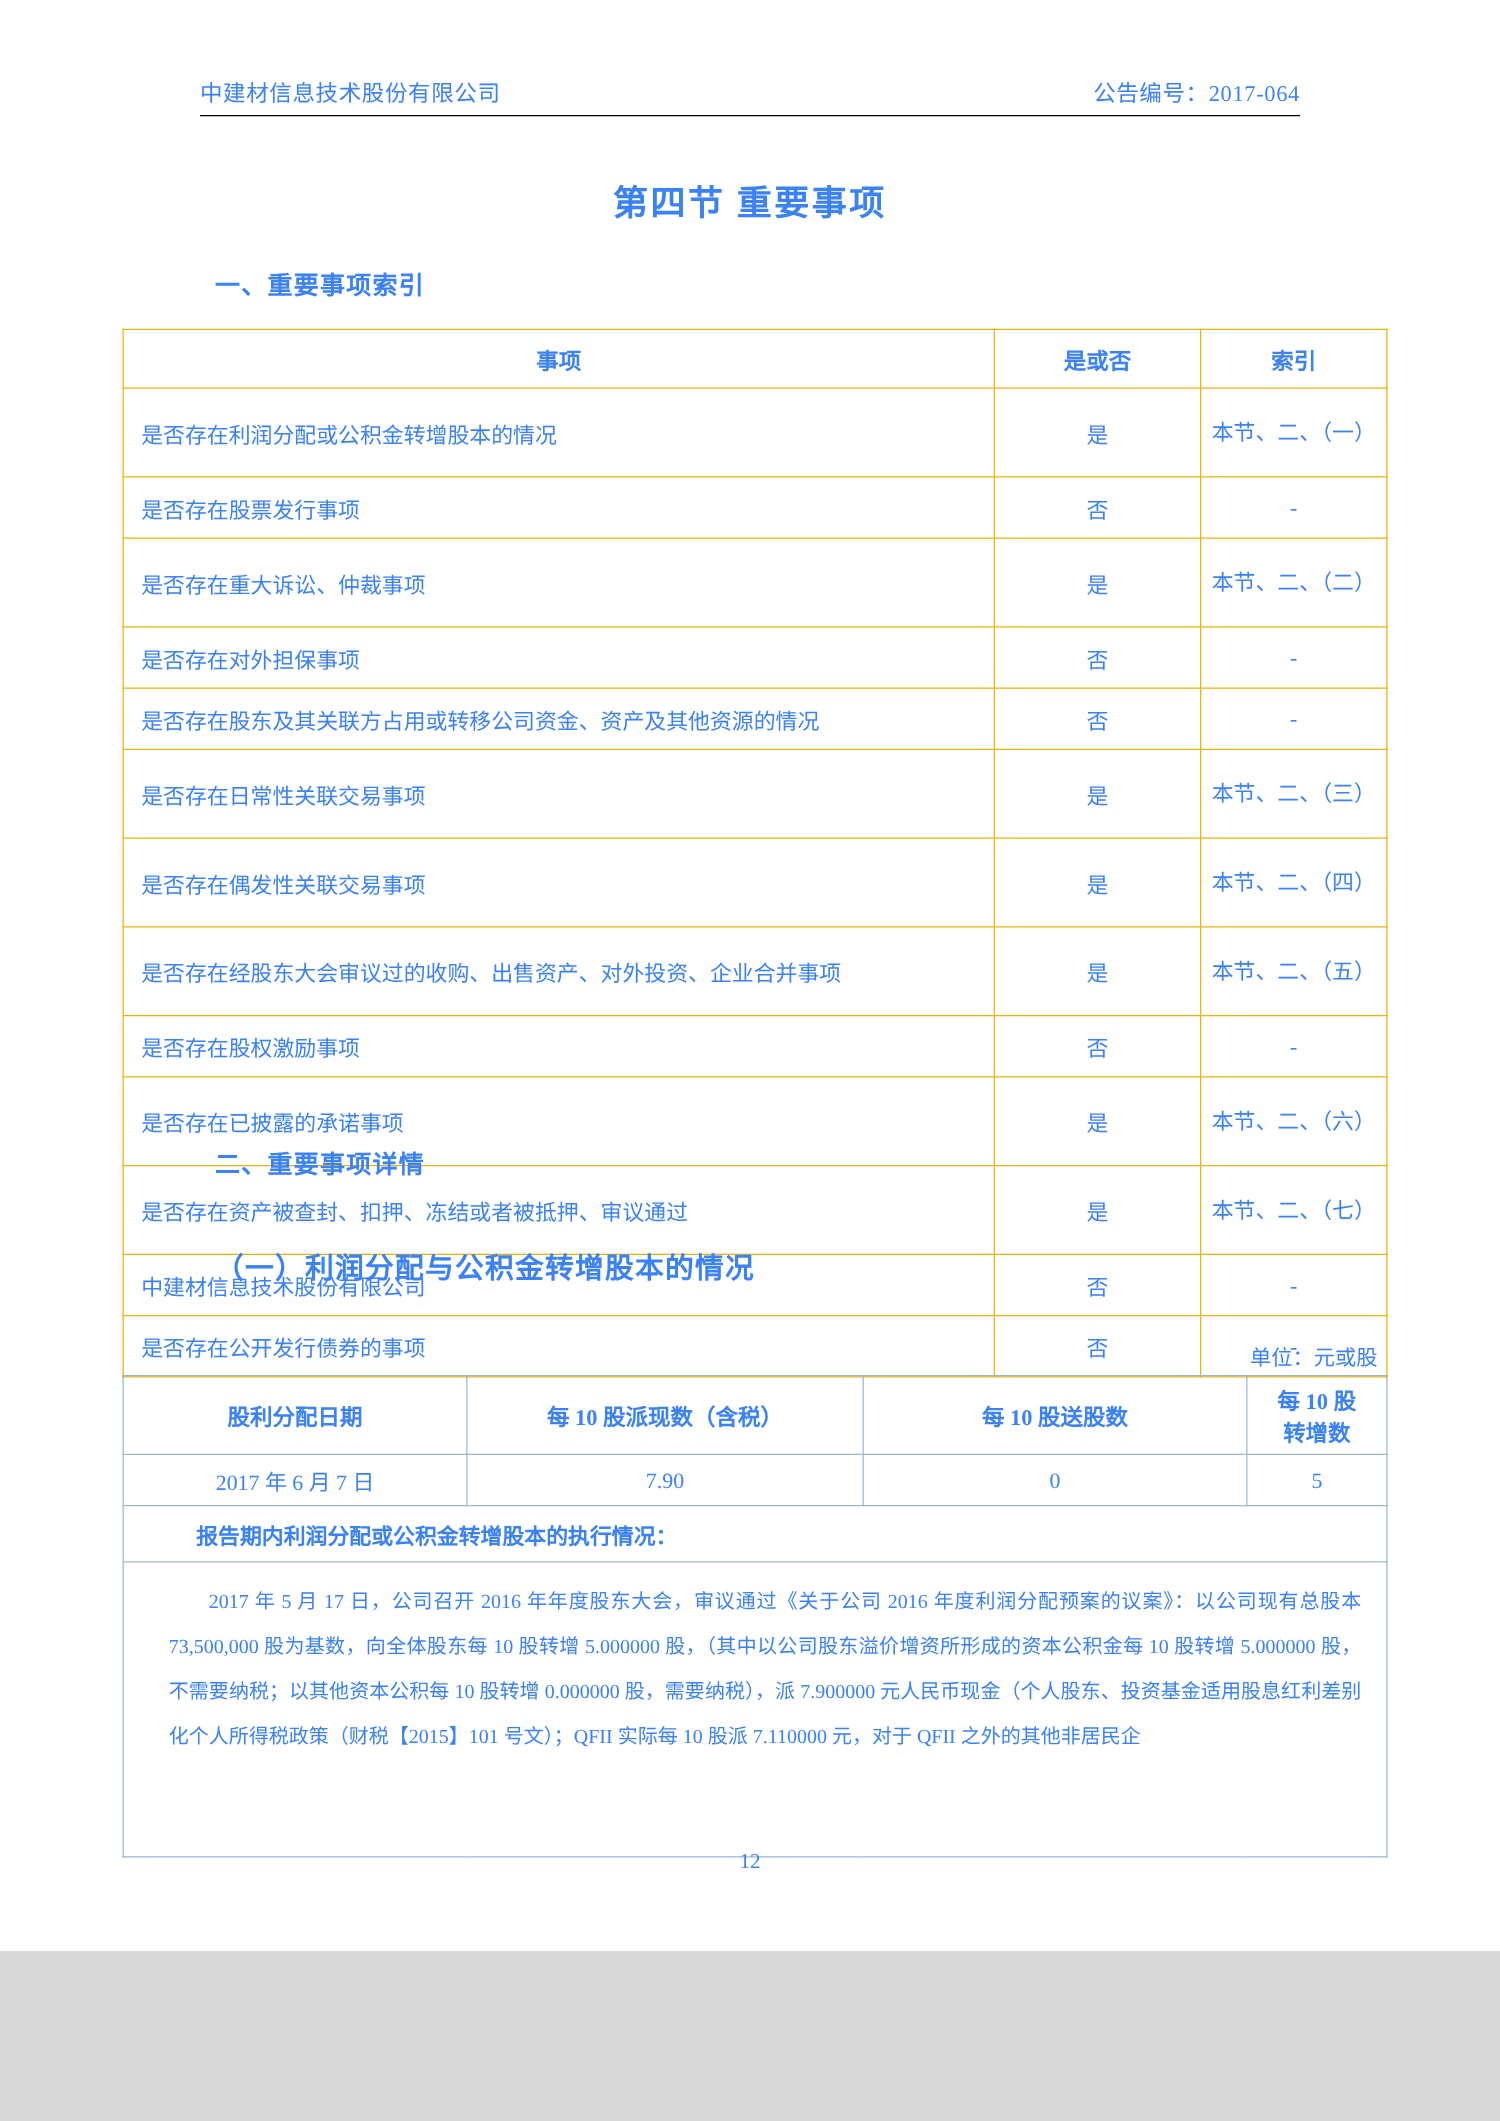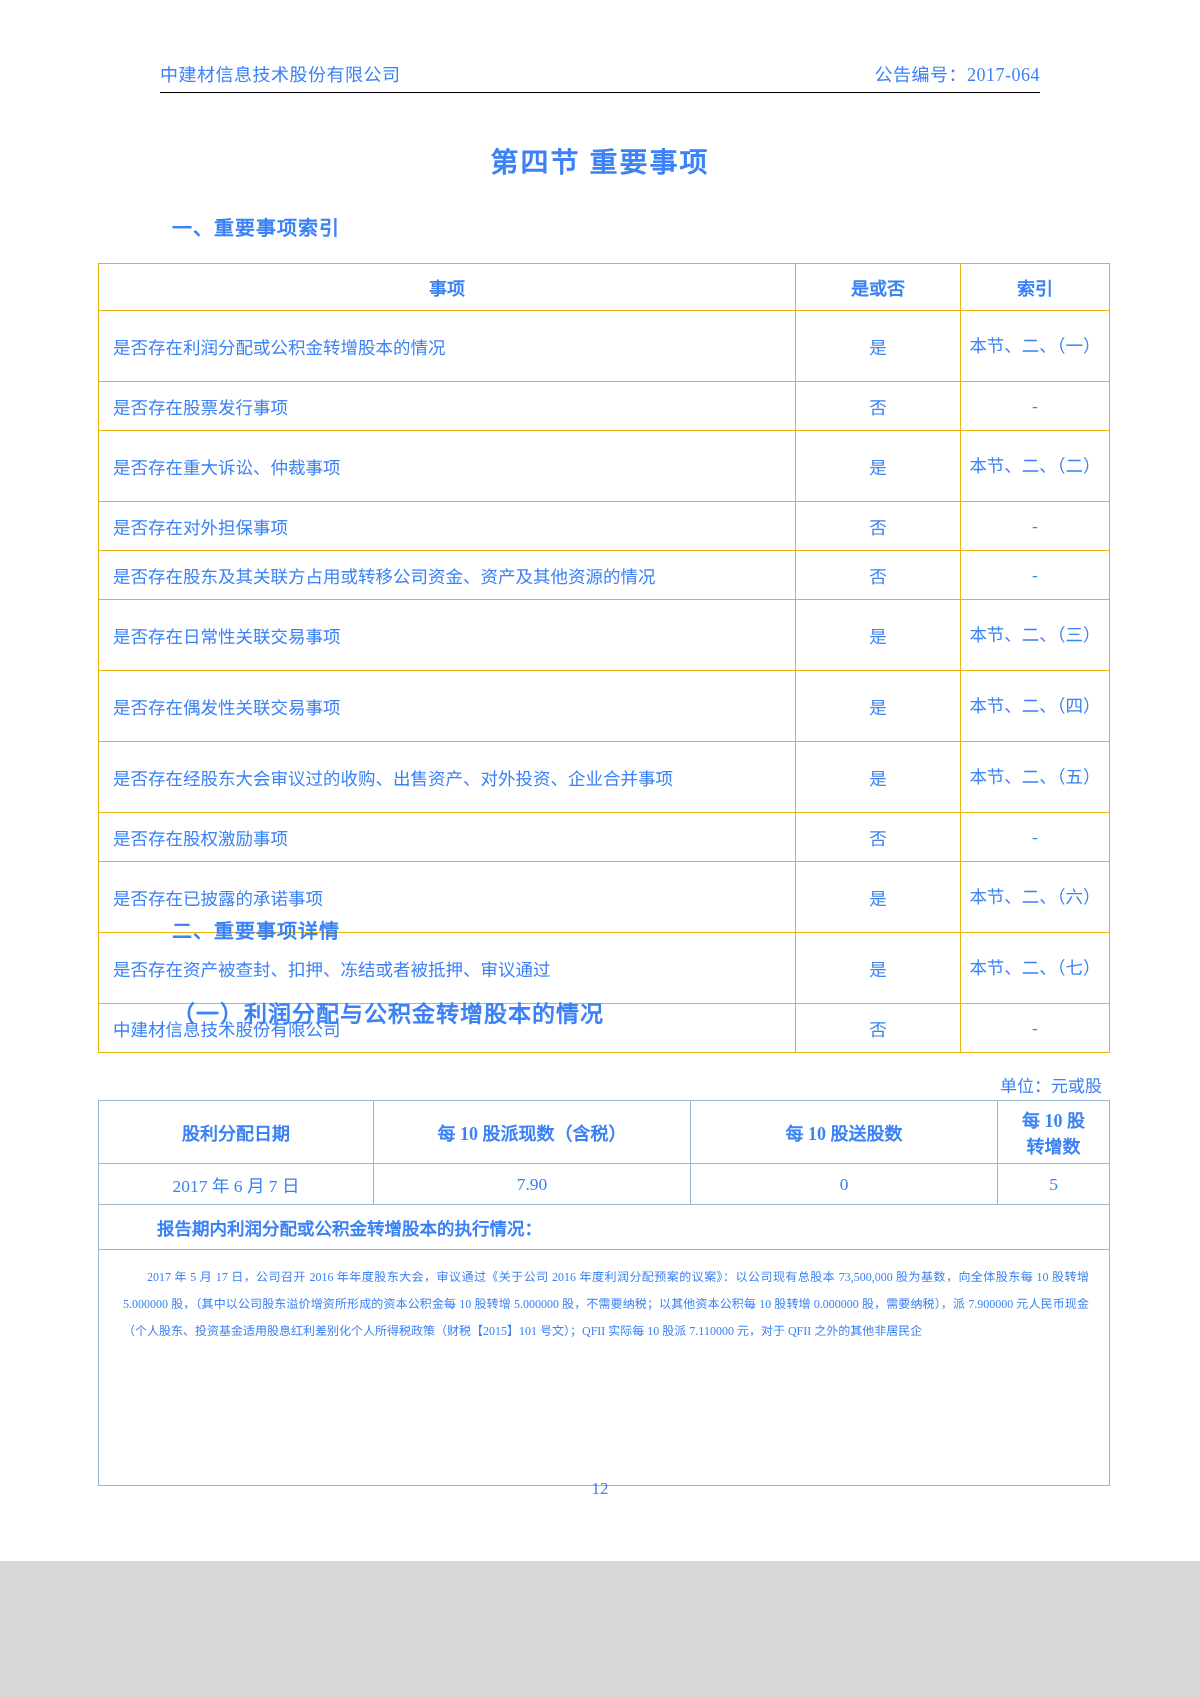--- a/index.html
+++ b/index.html
@@ -145,23 +145,23 @@
   }
   table.dv td.val { height: 30px; }
   table.dv td.exec {
     text-align: left;
     font-weight: bold;
     padding-left: 58px;
     height: 34px;
   }
   table.dv td.para {
     text-align: justify;
-    padding: 14px 20px 16px 24px;
+    padding: 14px 20px 16px 36px;
     line-height: 2.25;
-    font-size: 12px;
+    font-size: 16px;
     text-indent: 2em;
     height: 205px;
     vertical-align: top;
     font-family: Liberation Serif, serif;
   }
 
   
   .page-number {
     position: absolute;
     bottom: 62px;
@@ -249,20 +249,25 @@
         <tr class="tall">
           <td class="item">是否存在资产被查封、扣押、冻结或者被抵押、审议通过</td>
           <td class="yn">是</td>
           <td class="idxcol">本节、二、（七）</td>
         </tr>
         <tr class="short">
           <td class="item">中建材信息技术股份有限公司</td>
           <td class="yn">否</td>
           <td class="idxcol">-</td>
         </tr>
+        <tr class="short">
+          <td class="item">是否存在公开发行债券的事项</td>
+          <td class="yn">否</td>
+          <td class="idxcol">-</td>
+        </tr>
       </tbody>
     </table>
   </div>
 
   <div class="sub-title-2">二、重要事项详情</div>
   <div class="sub-title-3">（一）利润分配与公积金转增股本的情况</div>
 
   <div class="unit-note">单位：元或股</div>
 
   <div class="div-table-wrap">

